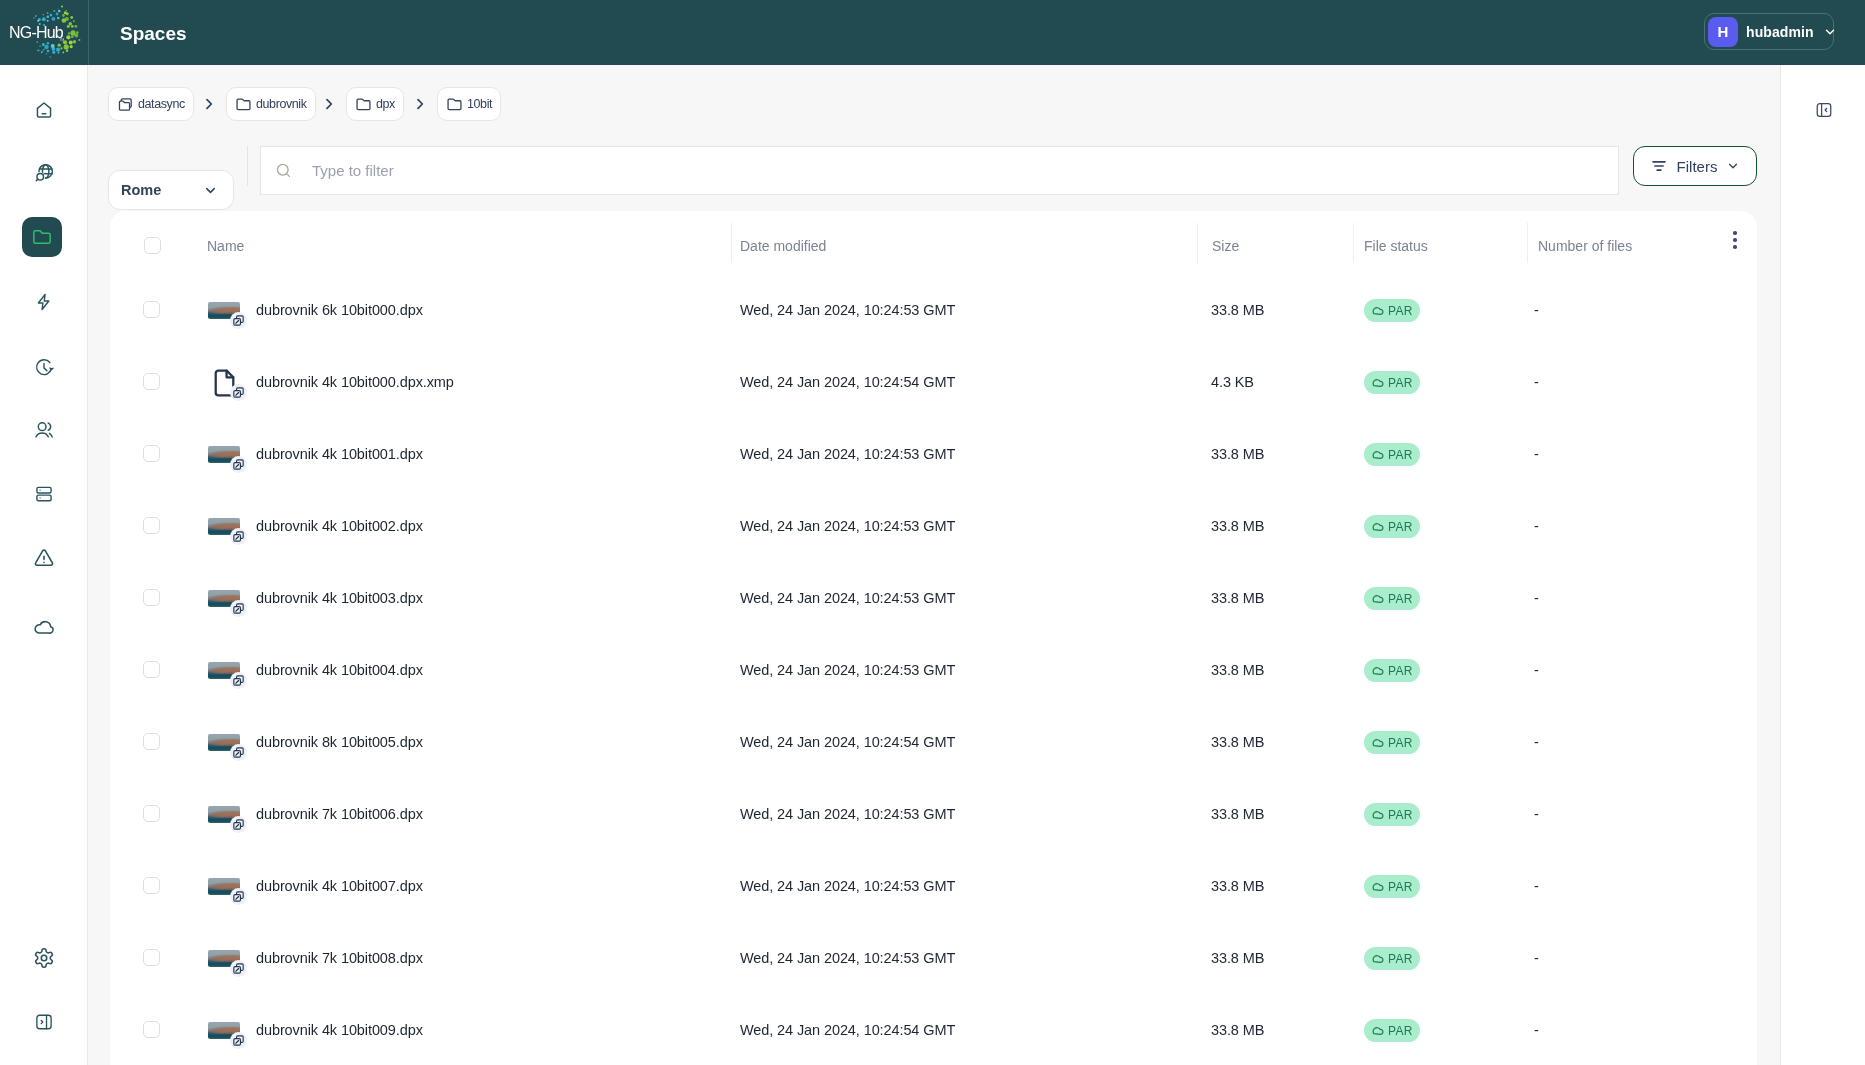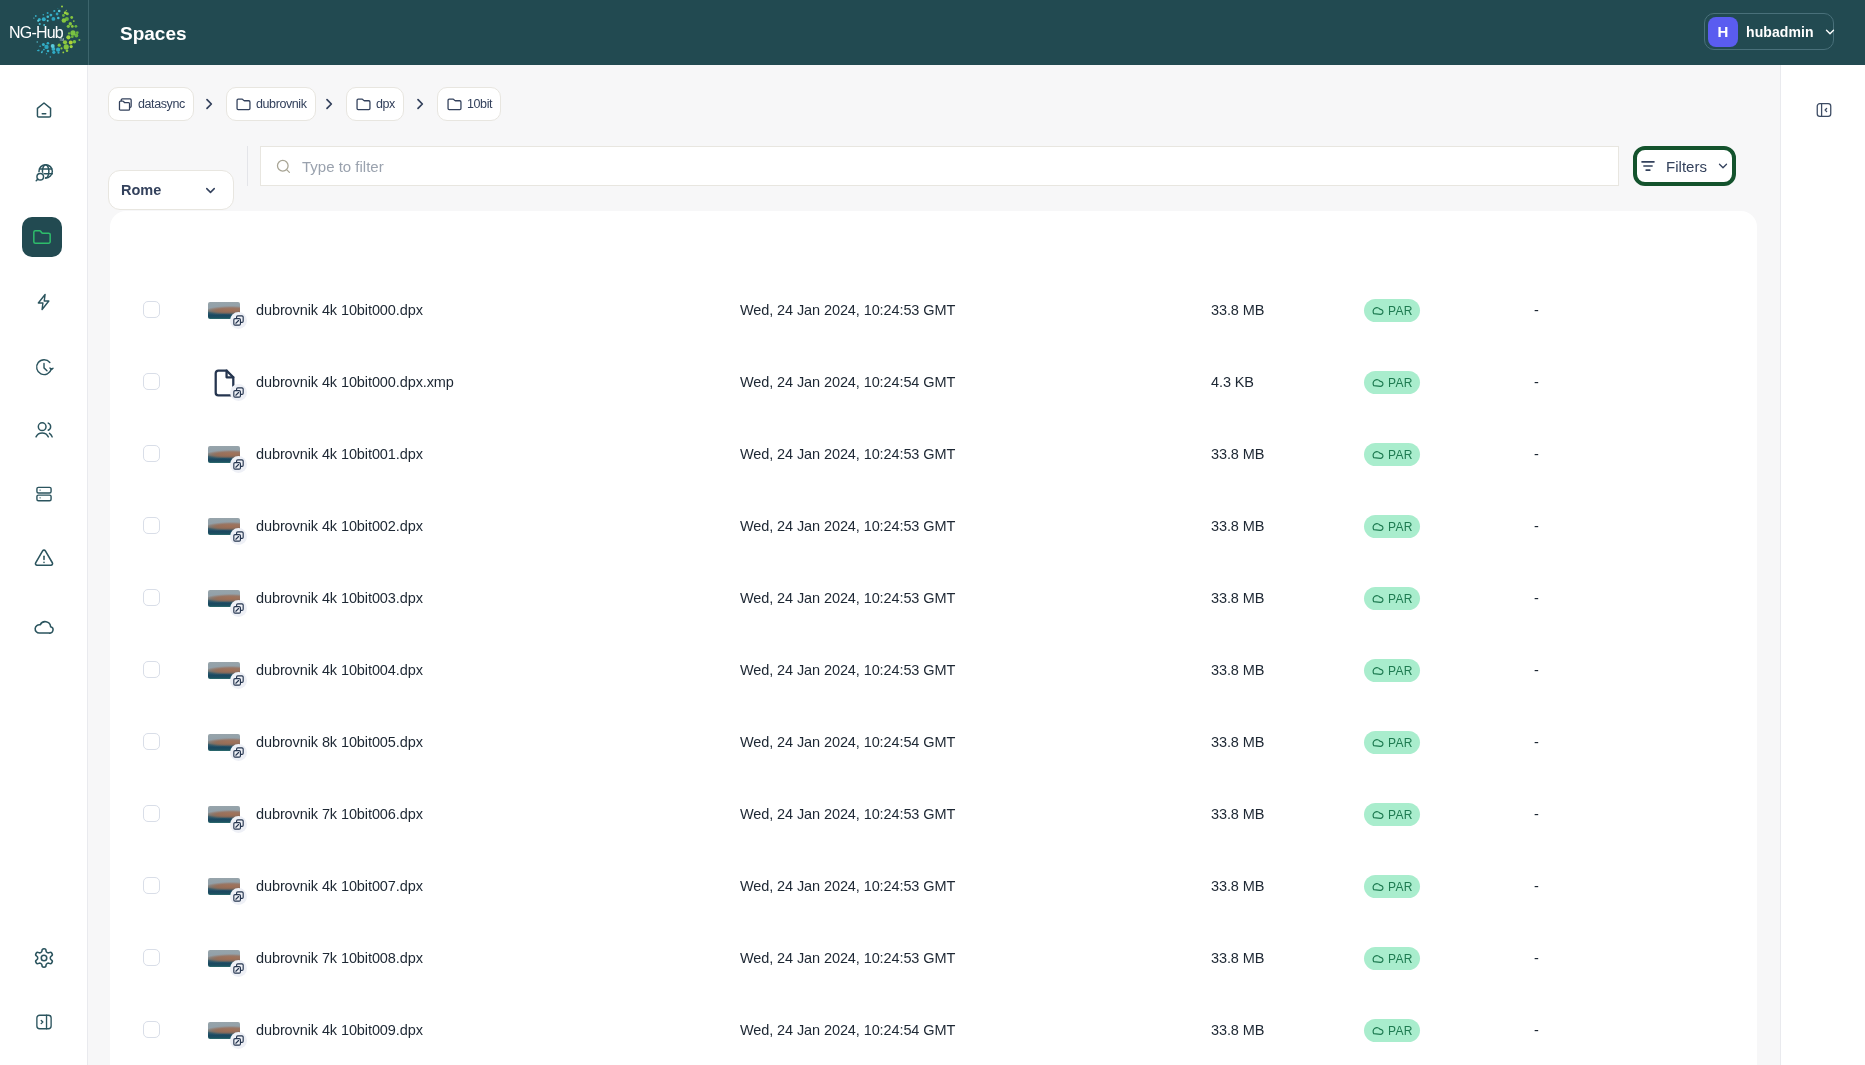--- a/index.html
+++ b/index.html
@@ -25,23 +25,23 @@
 
 
 .crumb { position:absolute; top:87px; height:34px; background:#fff; border:1px solid #e8e6e0; border-radius:10px; display:flex; align-items:center; padding:0 8px; color:#33415c; font-size:12.5px; letter-spacing:-0.4px; gap:4px; }
 .crumb svg { flex:0 0 auto; }
 .crumbsep { position:absolute; top:96px; color:#33415c; display:flex; }
 
 
 .romesel { position:absolute; left:108px; top:146px; width:126px; height:40px; background:#fff; border:1px solid #e8e6e0; border-radius:12px; display:flex; align-items:center; justify-content:space-between; padding:0 15px 0 12px; color:#33415c;margin-top:24px; }
 .romesel .txt { font-size:14.5px; font-weight:700; }
 .vdiv { position:absolute; left:247px; top:146px; width:1px; height:40px; background:#e4e5e9; }
-.search { position:absolute; left:260px; top:146px; width:1359px; height:40px; background:#fff; border:1px solid #e8e6e0; border-radius:0; display:flex; align-items:center; padding:0 14px; gap:10px; }
+.search { position:absolute; left:260px; top:146px; width:1359px; height:49px; background:#fff; border:1px solid #e8e6e0; border-radius:0; display:flex; align-items:center; padding:0 14px; gap:20px; }
 .search .ph { color:#9aa2ae; font-size:15px; }
-.filters { position:absolute; left:1633px; top:146px; width:103px; height:40px; background:#fff; border:4px solid #14532d; border-radius:12px; display:flex; align-items:center; justify-content:center; gap:9px; color:#33415c; }
+.filters { position:absolute; left:1633px; top:146px; width:124px; height:40px; background:#fff; border:1px solid #14532d; border-radius:12px; display:flex; align-items:center; justify-content:center; gap:9px; color:#33415c; }
 .filters .txt { font-size:15px; font-weight:500; }
 
 
 .card { position:absolute; left:110px; top:211px; width:1647px; height:900px; background:#fff; border-radius:16px; }
 .thead { position:absolute; left:0; top:0; width:100%; height:63px; }
 .hlabel { position:absolute; top:27px; color:#7b8494; font-size:14px; }
 .hsep { position:absolute; top:12px; width:1px; height:40px; background:#edeef2; }
 .checkbox { position:absolute; width:17px; height:17px; border:1.5px solid #d9dee8; border-radius:5px; background:#fff; }
 .kebab { position:absolute; left:1623px; top:20px; width:4px; display:flex; flex-direction:column; gap:3.5px; align-items:center; }
 .kebab i { width:3.5px; height:3.5px; border-radius:50%; background:#3f4f66; }
@@ -282,32 +282,49 @@
     <svg width="18" height="18" viewBox="0 0 24 24" fill="none" stroke="#33415c" stroke-width="2.1" stroke-linecap="round">
       <path d="M4 6.5h16M6.5 12h11M9.5 17.5h5"></path>
     </svg>
     <span class="txt">Filters</span>
     <svg width="14" height="14" viewBox="0 0 24 24" fill="none" stroke="#33415c" stroke-width="2.2" stroke-linecap="round" stroke-linejoin="round">
       <path d="M6 9l6 6 6-6"></path>
     </svg>
   </div>
 
 <div class="card">
+  <div class="thead">
+    <div class="checkbox" style="left:34px; top:26px;"></div>
+    <div class="hlabel" style="left:97px;">Name</div>
+    <div class="hlabel" style="left:630px;">Date modified</div>
+    <div class="hlabel" style="left:1102px;">Size</div>
+    <div class="hlabel" style="left:1254px;">File status</div>
+    <div class="hlabel" style="left:1428px;">Number of files</div>
+    <div class="hsep" style="left:621px;"></div>
+    <div class="hsep" style="left:1087px;"></div>
+    <div class="hsep" style="left:1243px;"></div>
+    <div class="hsep" style="left:1417px;"></div>
+    <div class="kebab">
+        <i></i>
+        <i></i>
+        <i></i>
+      </div>
+  </div>
 
   <div class="row" style="top:63px;">
     <div class="checkbox"></div>
       <div class="thumb"></div>
     <div class="copybadge">
         <svg width="11" height="11" viewBox="0 0 12 12" fill="none" stroke="currentColor" stroke-width="1.25" stroke-linecap="round" stroke-linejoin="round">
           <rect x="3.9" y="0.9" width="7.2" height="7.2" rx="1.3"></rect>
           <rect x="0.9" y="3.9" width="7.2" height="7.2" rx="1.3" fill="#eef0f6"></rect>
           <path d="m3.1 9 3-3"></path>
         </svg>
       </div>
-    <div class="fname">dubrovnik 4k 10bit000.dpx</div>
+    <div class="fname">dubrovnik 6k 10bit000.dpx</div>
     <div class="fdate">Wed, 24 Jan 2024, 10:24:53 GMT</div>
     <div class="fsize">33.8 MB</div>
     <div class="fpill">
         <svg width="13" height="13" viewBox="0 0 24 24" fill="none" stroke="currentColor" stroke-width="2.2" stroke-linecap="round" stroke-linejoin="round">
           <path d="M17.5 19a4.5 4.5 0 1 0-.56-8.96A7 7 0 1 0 5 17.7Z"></path>
         </svg>
         <span class="t">PAR</span>
       </div>
     <div class="fdash">-</div>
   </div>

